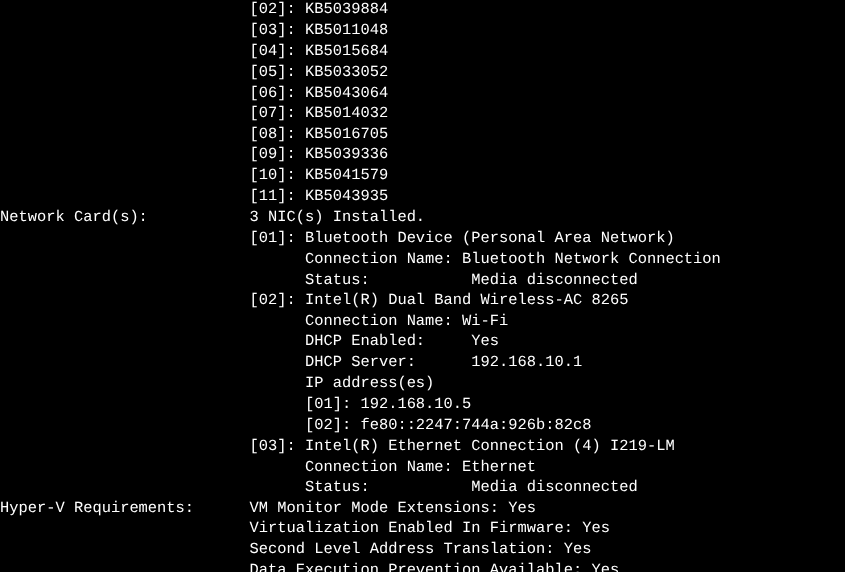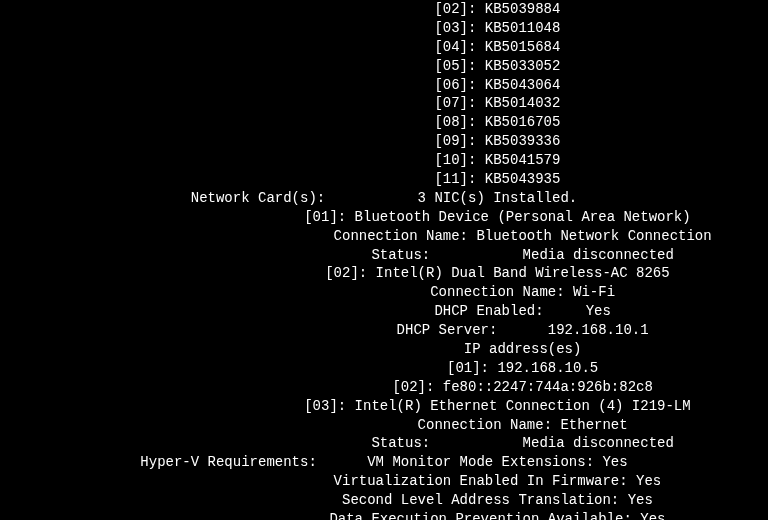--- a/index.html
+++ b/index.html
@@ -13,19 +13,18 @@
       width: 768px;
       height: 520px;
       overflow: hidden;
     }
     .terminal {
       white-space: pre;
       padding: 0;
     }
     .line {
       white-space: pre;
-      text-align: center;
     }
   </style>
 </head>
 <body>
 
 <div class="terminal" id="term"><div class="line">                           [02]: KB5039884</div><div class="line">                           [03]: KB5011048</div><div class="line">                           [04]: KB5015684</div><div class="line">                           [05]: KB5033052</div><div class="line">                           [06]: KB5043064</div><div class="line">                           [07]: KB5014032</div><div class="line">                           [08]: KB5016705</div><div class="line">                           [09]: KB5039336</div><div class="line">                           [10]: KB5041579</div><div class="line">                           [11]: KB5043935</div><div class="line">Network Card(s):           3 NIC(s) Installed.</div><div class="line">                           [01]: Bluetooth Device (Personal Area Network)</div><div class="line">                                 Connection Name: Bluetooth Network Connection</div><div class="line">                                 Status:           Media disconnected</div><div class="line">                           [02]: Intel(R) Dual Band Wireless-AC 8265</div><div class="line">                                 Connection Name: Wi-Fi</div><div class="line">                                 DHCP Enabled:     Yes</div><div class="line">                                 DHCP Server:      192.168.10.1</div><div class="line">                                 IP address(es)</div><div class="line">                                 [01]: 192.168.10.5</div><div class="line">                                 [02]: fe80::2247:744a:926b:82c8</div><div class="line">                           [03]: Intel(R) Ethernet Connection (4) I219-LM</div><div class="line">                                 Connection Name: Ethernet</div><div class="line">                                 Status:           Media disconnected</div><div class="line">Hyper-V Requirements:      VM Monitor Mode Extensions: Yes</div><div class="line">                           Virtualization Enabled In Firmware: Yes</div><div class="line">                           Second Level Address Translation: Yes</div><div class="line">                           Data Execution Prevention Available: Yes</div></div>
 
 </body></html>

